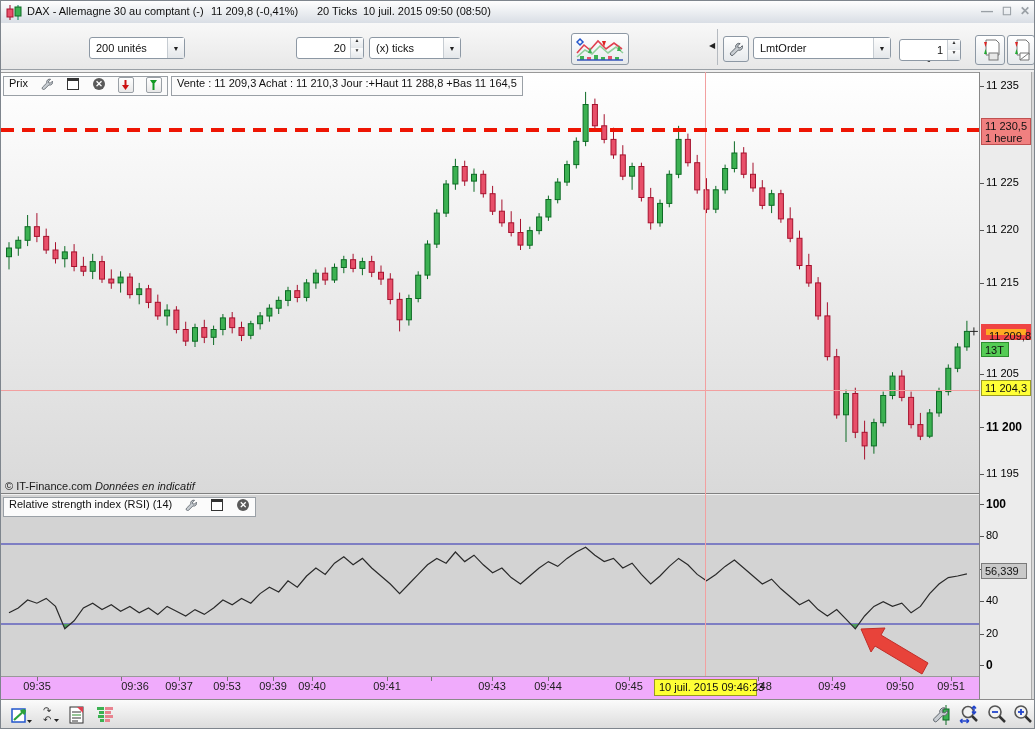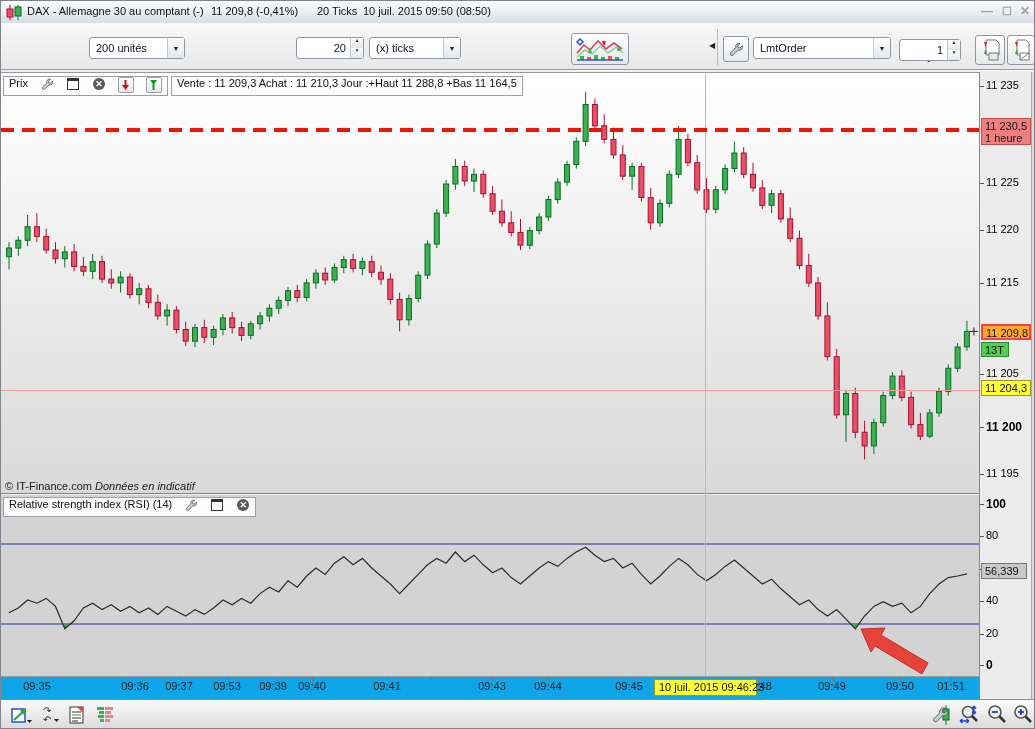--- a/index.html
+++ b/index.html
@@ -27,21 +27,21 @@
   .iconbtn{position:absolute;border:1px solid #8d98a4;border-radius:3px;
     background:linear-gradient(#ffffff,#e6e9ec);display:flex;align-items:center;justify-content:center;cursor:pointer;}
   .qtelabel{position:absolute;top:27px;font-size:11px;color:#111;}
   
   #price-plot{position:absolute;left:0;top:71px;width:978px;height:422px;
     background:linear-gradient(#ffffff 0%,#f2f2f2 35%,#d9d9d9 100%);border-top:1px solid #999;border-bottom:1px solid #808080;box-sizing:border-box;}
   #rsi-plot{position:absolute;left:0;top:494px;width:978px;height:181px;background:#d3d3d3;}
   #axis-right{position:absolute;left:978px;top:71px;width:52px;height:627px;background:#ececec;
     border-left:1px solid #888;box-sizing:border-box;}
   #vscroll{position:absolute;left:1030px;top:71px;width:5px;height:627px;background:#d9d9d9;border-left:1px solid #aaa;box-sizing:border-box;}
-  #time-axis{position:absolute;left:0;top:675px;width:978px;height:23px;background:#0ea5e9;border-top:1px solid #999;box-sizing:border-box;}
+  #time-axis{position:absolute;left:0;top:675px;width:978px;height:23px;background:#f0abfc;border-top:1px solid #999;box-sizing:border-box;}
   .axis-lbl{position:absolute;left:6px;font-size:11px;color:#000;white-space:nowrap;}
   .axis-dash{position:absolute;left:0;width:4px;height:1px;background:#555;}
   .cursorbox{position:absolute;left:1px;box-sizing:border-box;font-size:11px;padding:1px 3px;white-space:nowrap;}
   .hdr{position:absolute;display:flex;gap:3px;z-index:8;}
   .hdr-box{background:#fbfbfb;border:1px solid #9aa0a6;height:18px;display:flex;
     padding:0 5px;gap:12px;font-size:11px;white-space:nowrap;}
   .mini-ico{width:14px;height:14px;display:flex;align-items:center;justify-content:center;cursor:pointer;}
   .winico{width:10px;height:8px;border:1px solid #333;border-top:3px solid #333;background:#fff;}
   .closeico{width:12px;height:12px;border-radius:50%;background:#5a5a5a;color:#fff;font-size:9px;line-height:12px;text-align:center;font-weight:bold;}
   .arrbtn{width:14px;height:14px;border:1px solid #9aa0a6;border-radius:2px;background:linear-gradient(#fff,#e8e8e8);
@@ -453,21 +453,21 @@
         <div class="axis-lbl" style="top: 295px;">11 205</div>
         <div class="axis-dash" style="top: 355px;"></div>
         <div class="axis-lbl" style="top: 348px; font-weight: bold; font-size: 12px;">11 200</div>
         <div class="axis-dash" style="top: 402px;"></div>
         <div class="axis-lbl" style="top: 395px;">11 195</div>
       </div>
     <div class="cursorbox" style="top:46px;width:50px;height:27px;background:#f08080;border:1px solid #c05050;line-height:12px">
       <span>11 230,5</span><br>
       <span>1 heure</span>
     </div>
-    <div class="cursorbox" style="top:252px;width:50px;height:16px;background:#ffaa22;border:2px solid #ef4444">
+    <div class="cursorbox" style="top:252px;width:50px;height:16px;background:#ffaa22;border:5px solid #ef4444">
       <span>11 209,8</span>
     </div>
     <div class="cursorbox" style="top:270px;width:28px;height:15px;background:#55cc55;border:1px solid #2d8c2d">
       <span>13T</span>
     </div>
     <div class="cursorbox" style="top:308px;width:50px;height:16px;background:#ffff36;border:1px solid #9a9a20">
       <span>11 204,3</span>
     </div>
     <div id="rsi-ticks">
         <div class="axis-dash" style="top: 432px;"></div>
@@ -513,21 +513,21 @@
         <div class="ticklbl" style="left: 547px;">09:44</div>
         <div class="tickmark" style="left: 628px;"></div>
         <div class="ticklbl" style="left: 628px;">09:45</div>
         <div class="tickmark" style="left: 757px;"></div>
         <div class="ticklbl" style="left: 757px;">09:48</div>
         <div class="tickmark" style="left: 831px;"></div>
         <div class="ticklbl" style="left: 831px;">09:49</div>
         <div class="tickmark" style="left: 899px;"></div>
         <div class="ticklbl" style="left: 899px;">09:50</div>
         <div class="tickmark" style="left: 950px;"></div>
-        <div class="ticklbl" style="left: 950px;">01:51</div>
+        <div class="ticklbl" style="left: 950px;">09:51</div>
       </div>
     <div class="timecursor" style="left: 653px; width: 103px;">
       <span>10 juil. 2015 09:46:23</span>
     </div>
   </div>
 
   <div id="bottom-bar">
     <div class="bb-btn" style="left:6px;width:30px">
       <svg width="22" height="18" viewBox="0 0 22 18">
         <rect x="1" y="3" width="13" height="13" fill="#fff" stroke="#2255cc" stroke-width="1.5"></rect>

